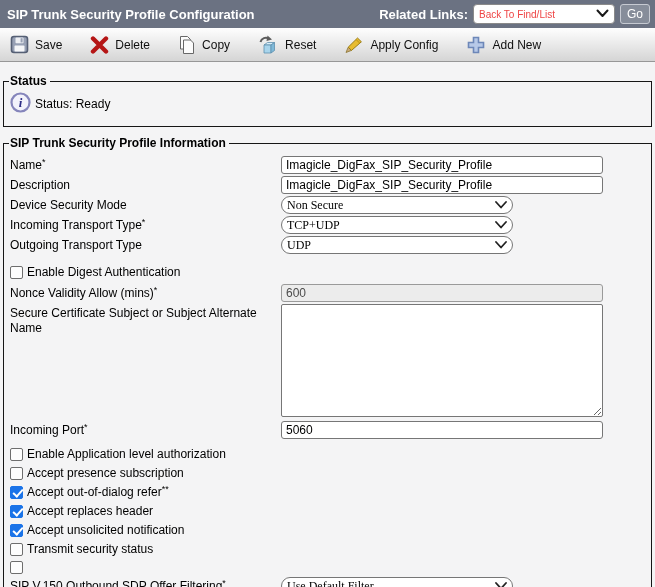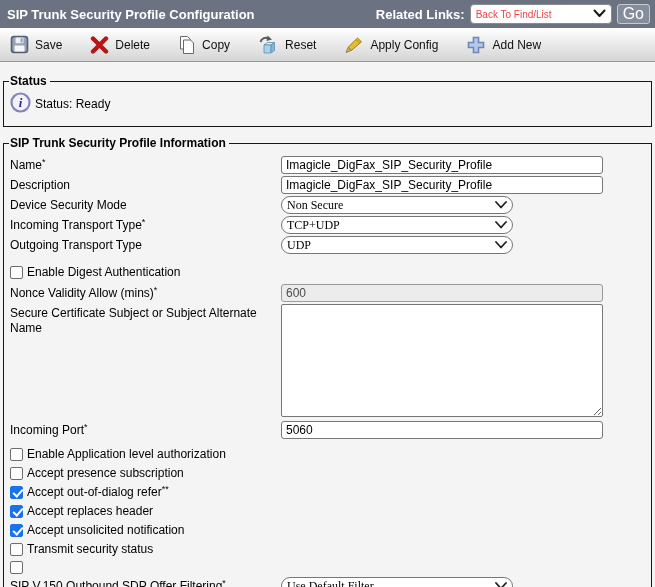--- a/index.html
+++ b/index.html
@@ -18,21 +18,21 @@
   .title { font-weight: bold; font-size: 13px; flex: 1; }
   .related { display: flex; align-items: center; gap: 5px; font-weight: bold; font-size: 13px; }
   .rel-select {
     width: 142px; height: 20px; background: #fff; color: #ef4444;
     font-weight: normal; font-size: 10px; border: 1px solid #8a8a8a; border-radius: 4px;
     display: flex; align-items: center; justify-content: space-between; padding: 0 5px; cursor: default;
   }
   .go-btn {
     height: 20px; min-width: 30px; background: #868d9a; color: #fff;
     border: 1px solid #c6cad2; border-radius: 3px; font-family: inherit;
-    font-size: 16px; padding: 0 5px; cursor: pointer;
+    font-size: 12px; padding: 0 5px; cursor: pointer;
   }
   
   .toolbar {
     height: 34px; background: linear-gradient(#fefefe, #d5d5d5);
     border-bottom: 1px solid #979797;
     display: flex; align-items: center; padding: 0 10px; gap: 28px;
   }
   .tb-btn { display: flex; align-items: center; gap: 6px; cursor: pointer; color: #101010; }
   .tb-btn .icn { display: flex; align-items: center; }
   

